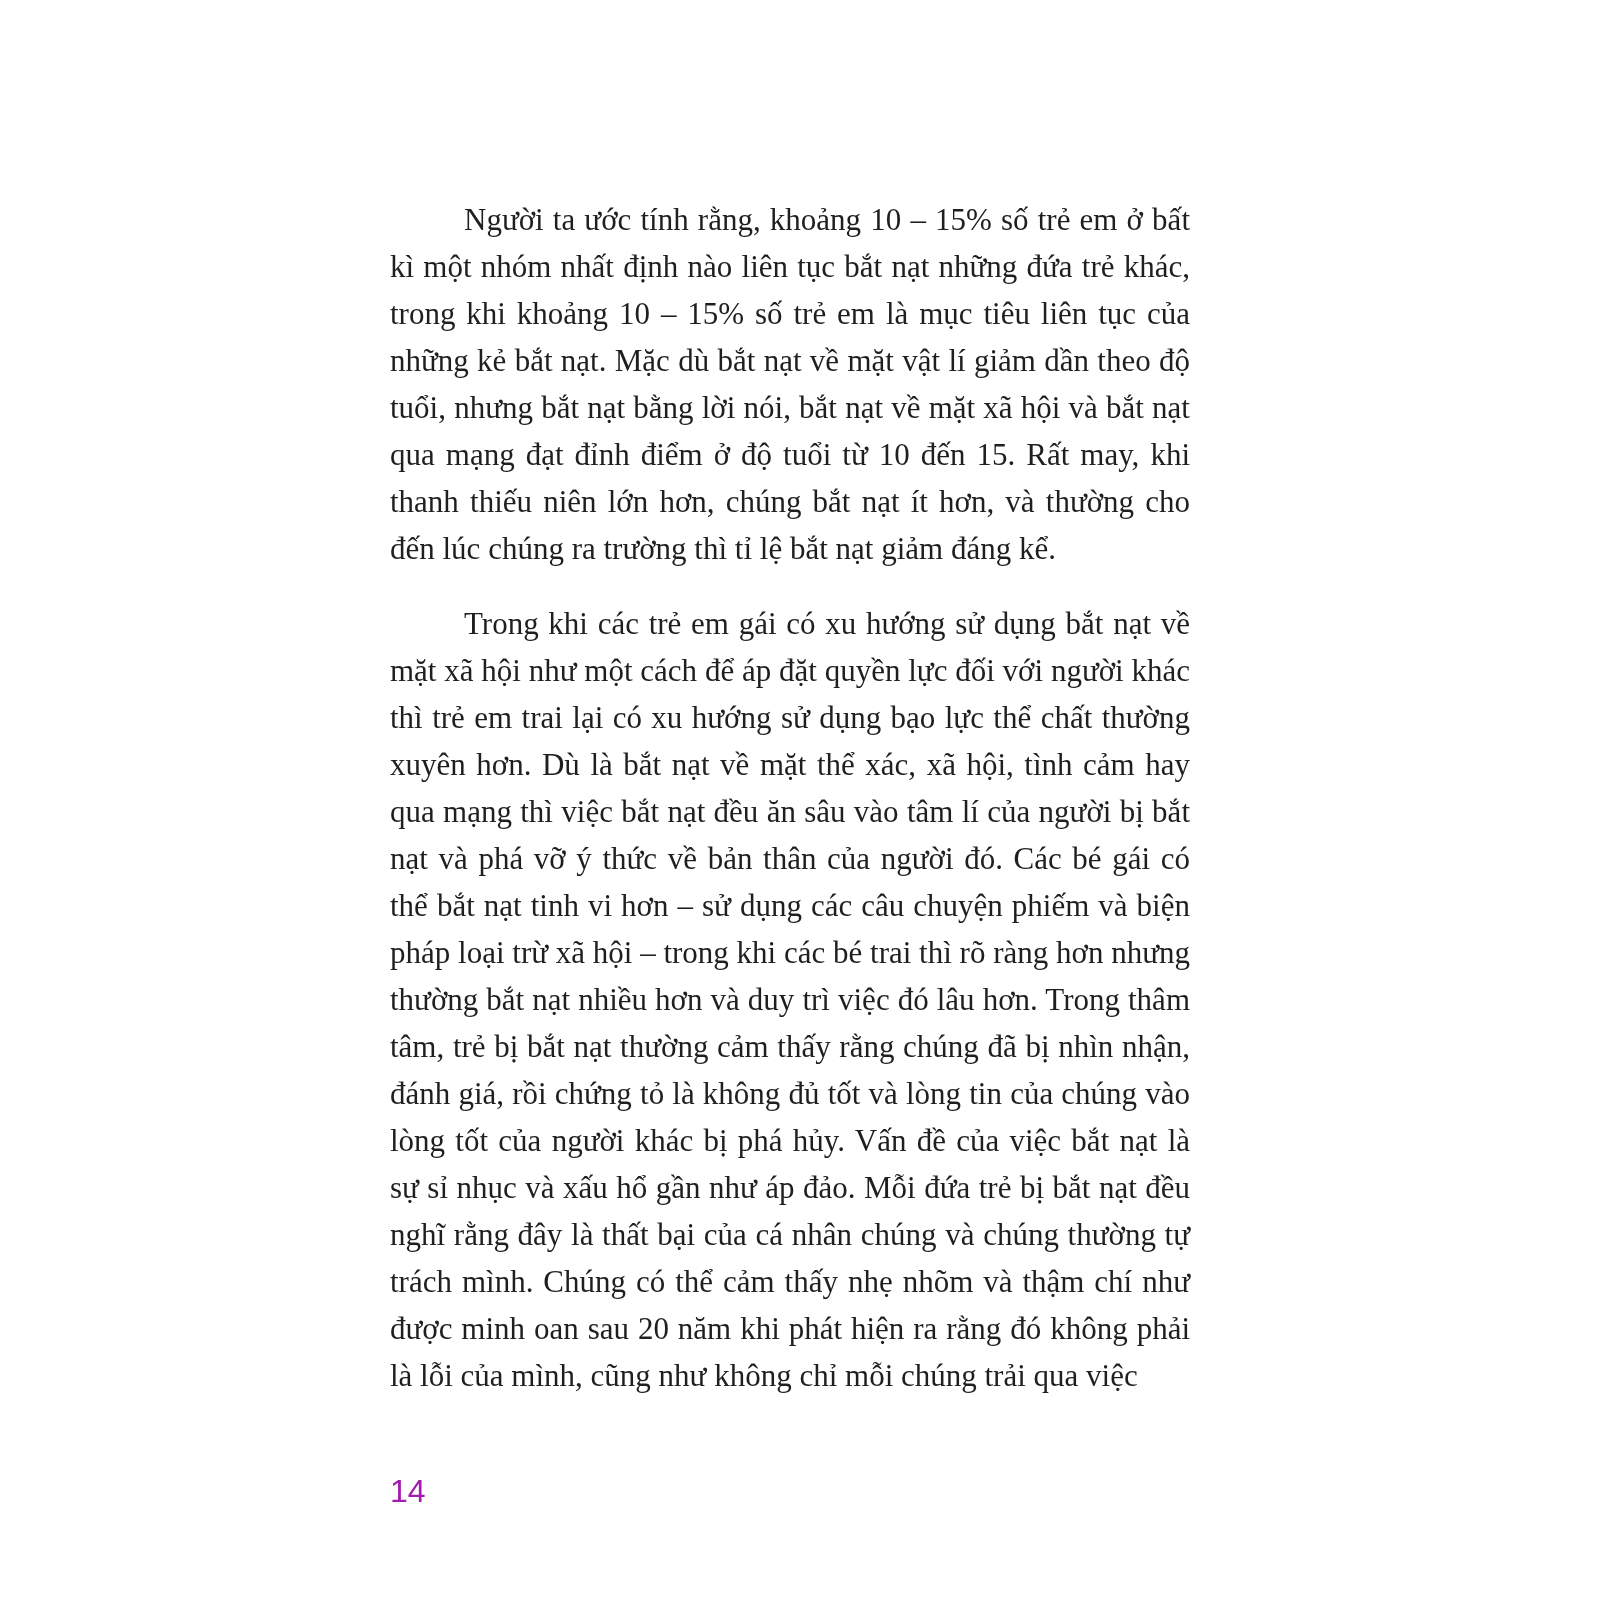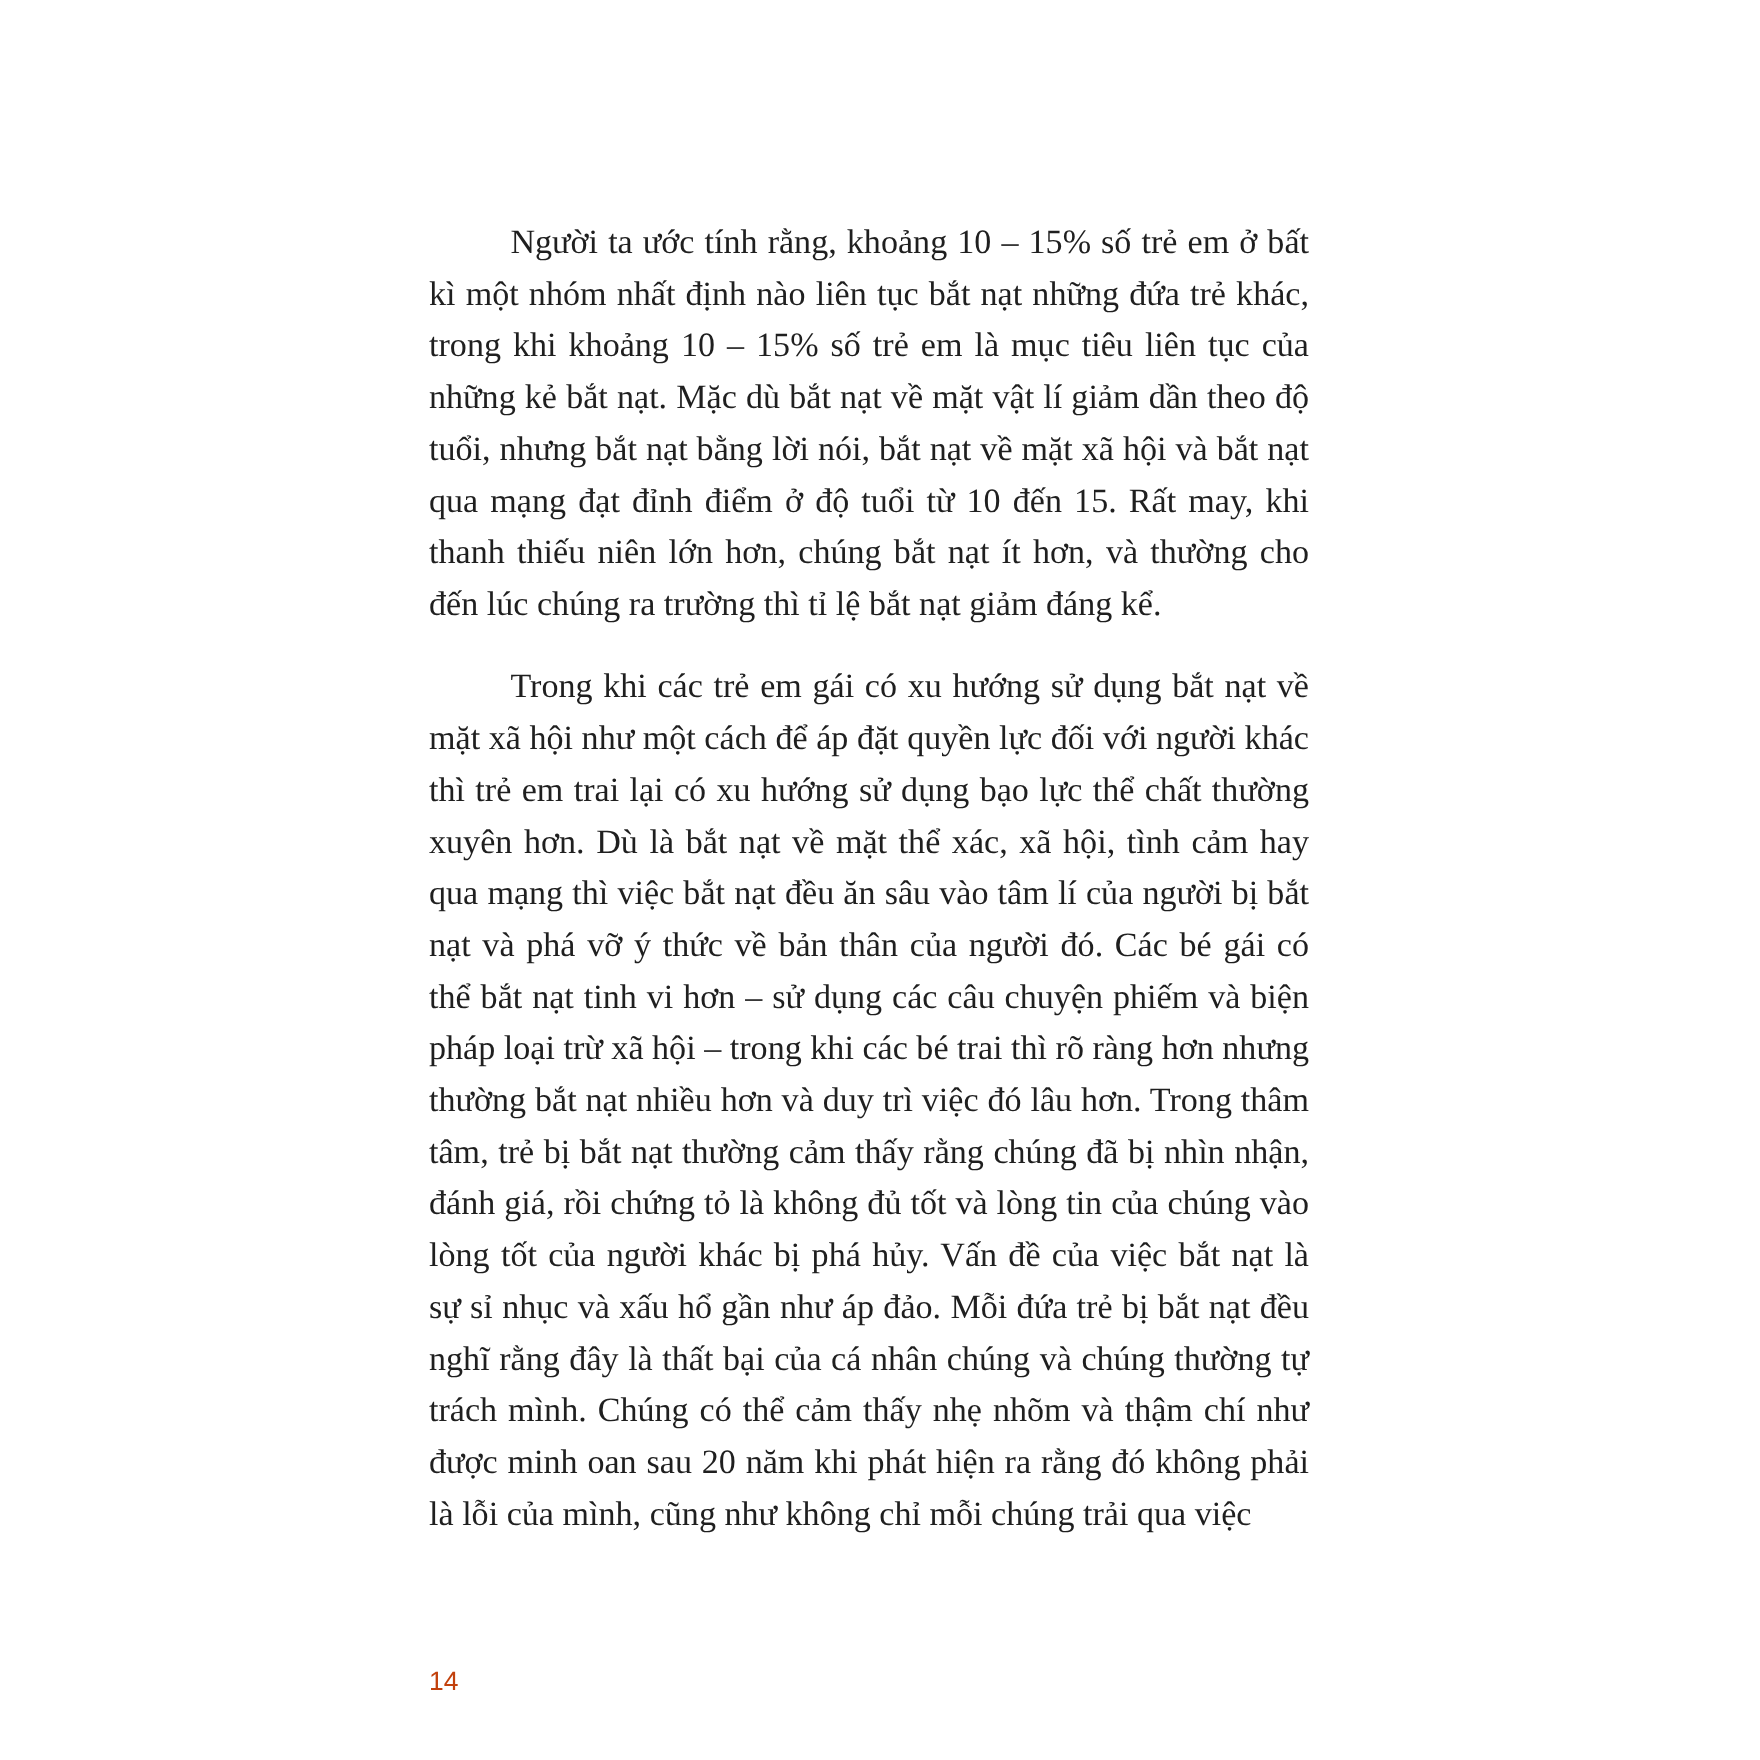--- a/index.html
+++ b/index.html
@@ -25,24 +25,24 @@
     color: #1f1f1f;
     text-align: justify;
   }
   .para {
     margin: 0 0 28px 0;
     text-indent: 74px;
   }
   .page-number {
     position: absolute;
     left: 390px;
-    top: 1515px;
+    top: 1473px;
     font-family: "Liberation Sans", "DejaVu Sans", sans-serif;
-    font-size: 24px;
-    color: #c2410c;
+    font-size: 32px;
+    color: #a21caf;
   }
 </style>
 </head>
 <body>
 
 <div class="page">
   <div class="text-block">
     <p class="para">Người ta ước tính rằng, khoảng 10 – 15% số trẻ em ở bất kì một nhóm nhất định nào liên tục bắt nạt những đứa trẻ khác, trong khi khoảng 10 – 15% số trẻ em là mục tiêu liên tục của những kẻ bắt nạt. Mặc dù bắt nạt về mặt vật lí giảm dần theo độ tuổi, nhưng bắt nạt bằng lời nói, bắt nạt về mặt xã hội và bắt nạt qua mạng đạt đỉnh điểm ở độ tuổi từ 10 đến 15. Rất may, khi thanh thiếu niên lớn hơn, chúng bắt nạt ít hơn, và thường cho đến lúc chúng ra trường thì tỉ lệ bắt nạt giảm đáng kể.</p>
     <p class="para">Trong khi các trẻ em gái có xu hướng sử dụng bắt nạt về mặt xã hội như một cách để áp đặt quyền lực đối với người khác thì trẻ em trai lại có xu hướng sử dụng bạo lực thể chất thường xuyên hơn. Dù là bắt nạt về mặt thể xác, xã hội, tình cảm hay qua mạng thì việc bắt nạt đều ăn sâu vào tâm lí của người bị bắt nạt và phá vỡ ý thức về bản thân của người đó. Các bé gái có thể bắt nạt tinh vi hơn – sử dụng các câu chuyện phiếm và biện pháp loại trừ xã hội – trong khi các bé trai thì rõ ràng hơn nhưng thường bắt nạt nhiều hơn và duy trì việc đó lâu hơn. Trong thâm tâm, trẻ bị bắt nạt thường cảm thấy rằng chúng đã bị nhìn nhận, đánh giá, rồi chứng tỏ là không đủ tốt và lòng tin của chúng vào lòng tốt của người khác bị phá hủy. Vấn đề của việc bắt nạt là sự sỉ nhục và xấu hổ gần như áp đảo. Mỗi đứa trẻ bị bắt nạt đều nghĩ rằng đây là thất bại của cá nhân chúng và chúng thường tự trách mình. Chúng có thể cảm thấy nhẹ nhõm và thậm chí như được minh oan sau 20 năm khi phát hiện ra rằng đó không phải là lỗi của mình, cũng như không chỉ mỗi chúng trải qua việc</p>
   </div>

